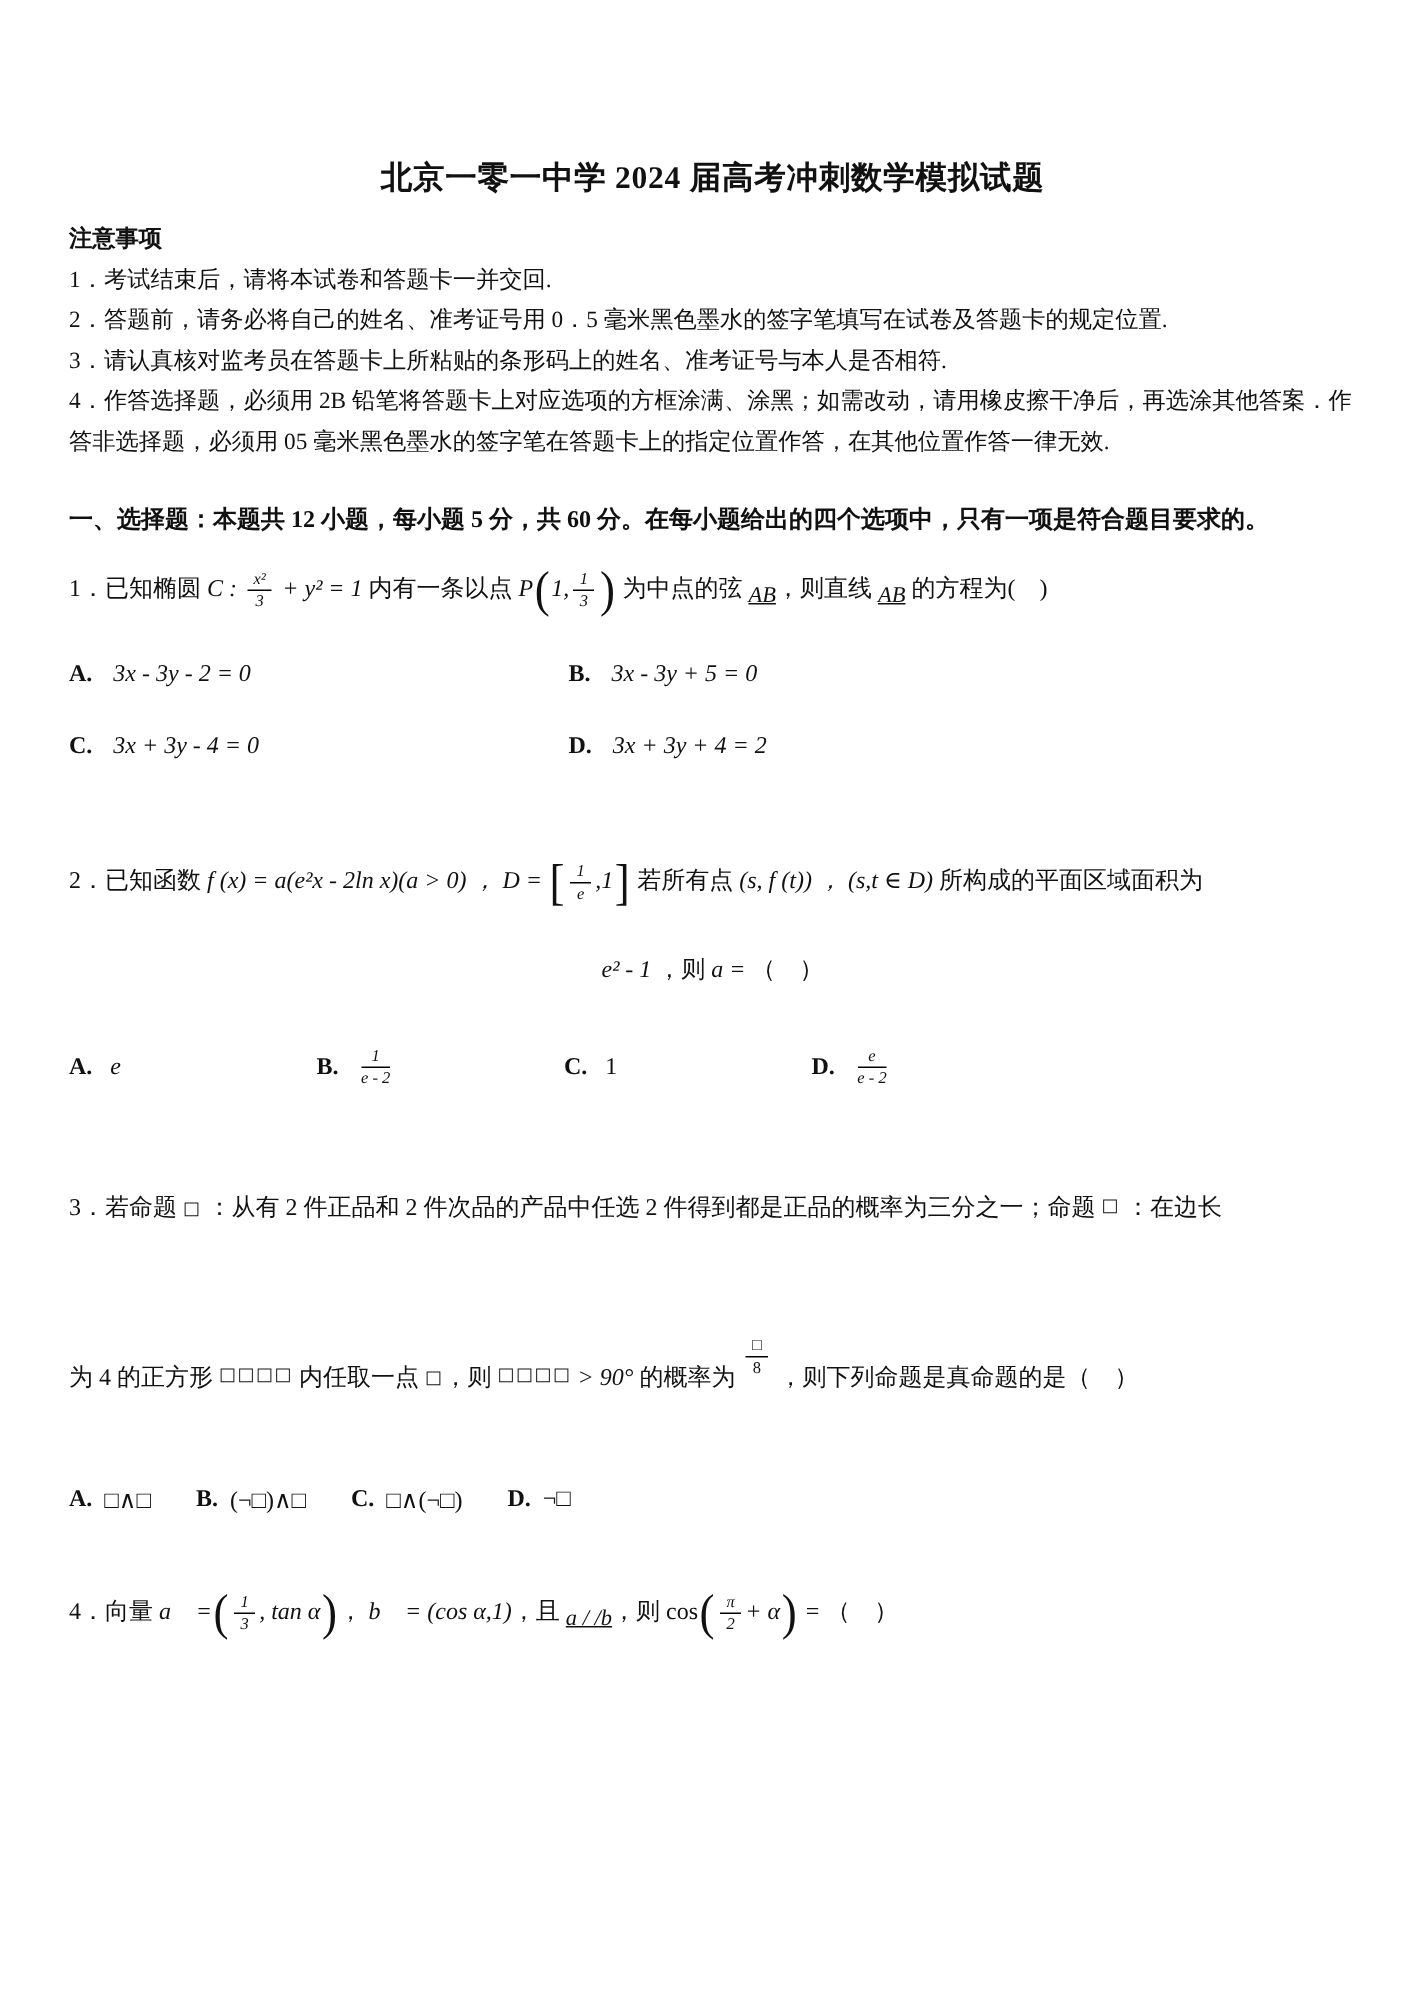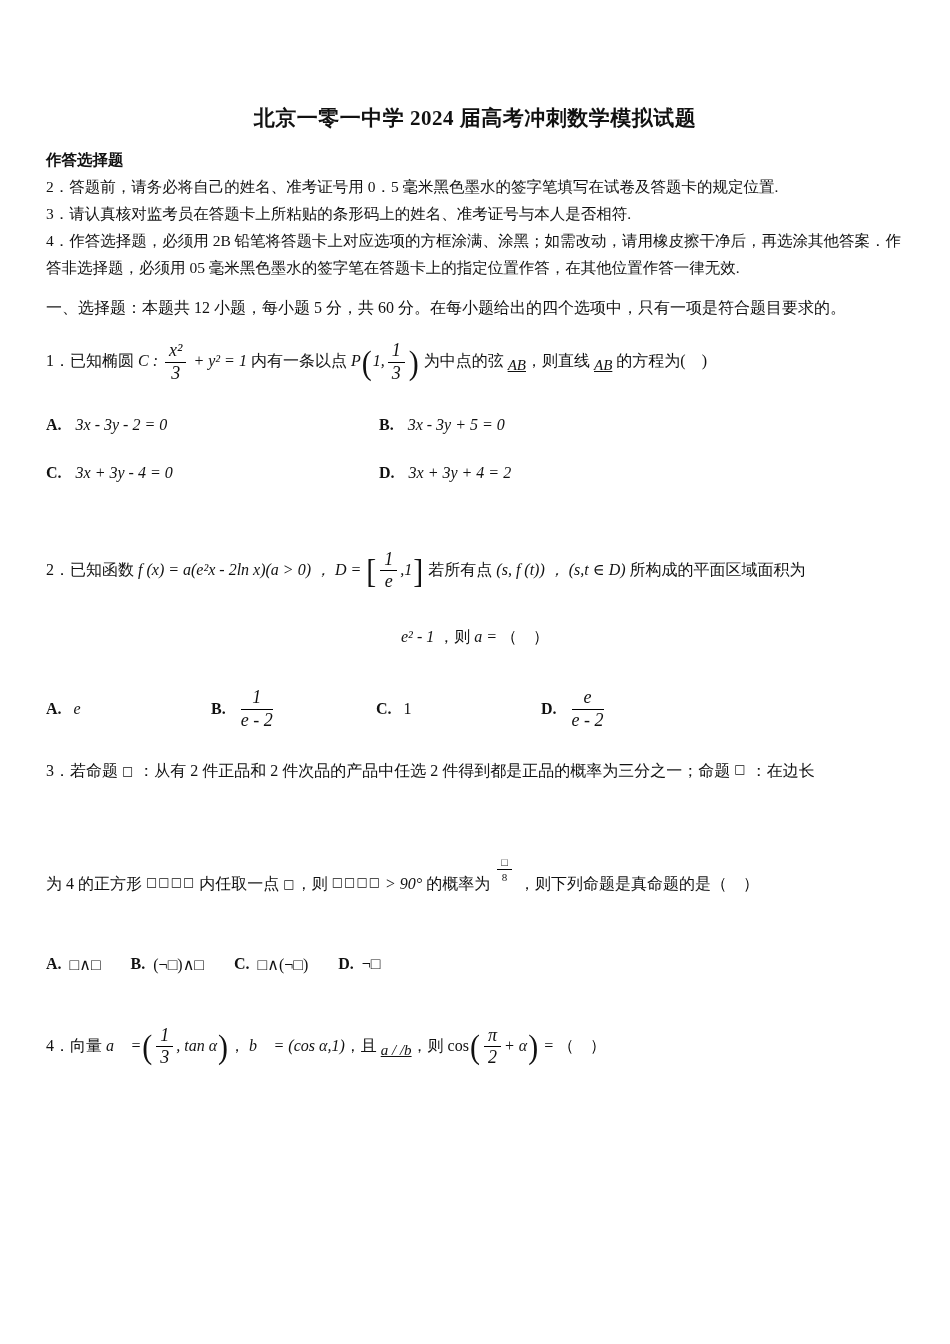--- a/index.html
+++ b/index.html
@@ -11,30 +11,30 @@
     padding:104px 46px 0 46px;
     position:relative;
     overflow:hidden;
   }
   .title {
     text-align:center; font-size:21px; font-weight:700;
     margin:0 0 14px 0; letter-spacing:0.5px;
   }
   .notes p { margin:0; line-height:27px; font-size:15.5px; }
   .notes-heading { font-weight:700; }
-  .section-heading { font-weight:400; margin:14px 0 0 0; line-height:26px; font-size:16px; }
+  .section-heading { font-weight:700; margin:26px 0 0 0; line-height:26px; font-size:16px; }
 
   .qline { margin:0; line-height:1.6; }
   .mi { font-style:italic; font-family:"Liberation Serif","DejaVu Serif",serif; }
   .rm { font-style:normal; }
   .sub { font-style:italic; vertical-align:-4px; font-size:15px;text-decoration:underline; }
 
   .frac {
     display:inline-block; vertical-align:middle; text-align:center;
-    line-height:1.1; margin:0 3px; font-size:18px;
+    line-height:1.1; margin:0 3px; font-size:11px;
   }
   .frac .num { display:block; border-bottom:1px solid #000; padding:0 4px 1px 4px; }
   .frac .den { display:block; padding-top:1px; }
   .frac.small { font-size:11px; }
   .frac.raised { vertical-align:8px; }
 
   .bigp {
     display:inline-block; vertical-align:middle; font-style:normal;
     font-size:30px; line-height:0.9; transform:scaleY(1.12);
     margin:0 1px; font-weight:400;
@@ -50,36 +50,37 @@
     display:grid; grid-template-columns:333px auto;
     row-gap:30px; margin-top:32px; justify-content:start; align-items:center;
   }
   .opt { display:flex; align-items:center; gap:14px; }
 
   .q2 { margin-top:68px; }
   .q2-line2 { margin-top:32px;text-align:center; }
   .q2-opts { display:flex; align-items:center; margin-top:38px; }
   .q2-opt { width:165px; display:flex; align-items:center; gap:12px; }
 
-  .q3 { margin-top:28px; }
+  .q3 { margin-top:68px; }
   .q3-line2 { margin-top:72px; }
   .q3-opts { display:flex; align-items:center; gap:30px; margin-top:58px; }
   .q3-opt { display:flex; align-items:center; gap:8px; }
 
   .q4 { margin-top:52px; }
 </style>
 </head>
 <body>
 
 <div class="page">
 
   <h1 class="title">北京一零一中学 2024 届高考冲刺数学模拟试题</h1>
 
   <div class="notes">
-    <p class="notes-heading">作答选择题</p>
+    <p class="notes-heading">注意事项</p>
+    <p class="note">1．考试结束后，请将本试卷和答题卡一并交回.</p>
     <p class="note">2．答题前，请务必将自己的姓名、准考证号用 0．5 毫米黑色墨水的签字笔填写在试卷及答题卡的规定位置.</p>
     <p class="note">3．请认真核对监考员在答题卡上所粘贴的条形码上的姓名、准考证号与本人是否相符.</p>
     <p class="note">4．作答选择题，必须用 2B 铅笔将答题卡上对应选项的方框涂满、涂黑；如需改动，请用橡皮擦干净后，再选涂其他答案．作答非选择题，必须用 05 毫米黑色墨水的签字笔在答题卡上的指定位置作答，在其他位置作答一律无效.</p>
   </div>
 
   <p class="section-heading">一、选择题：本题共 12 小题，每小题 5 分，共 60 分。在每小题给出的四个选项中，只有一项是符合题目要求的。</p>
 
   <div class="question">
     <p class="qline q1-stem">
       <span>1．已知椭圆</span>

